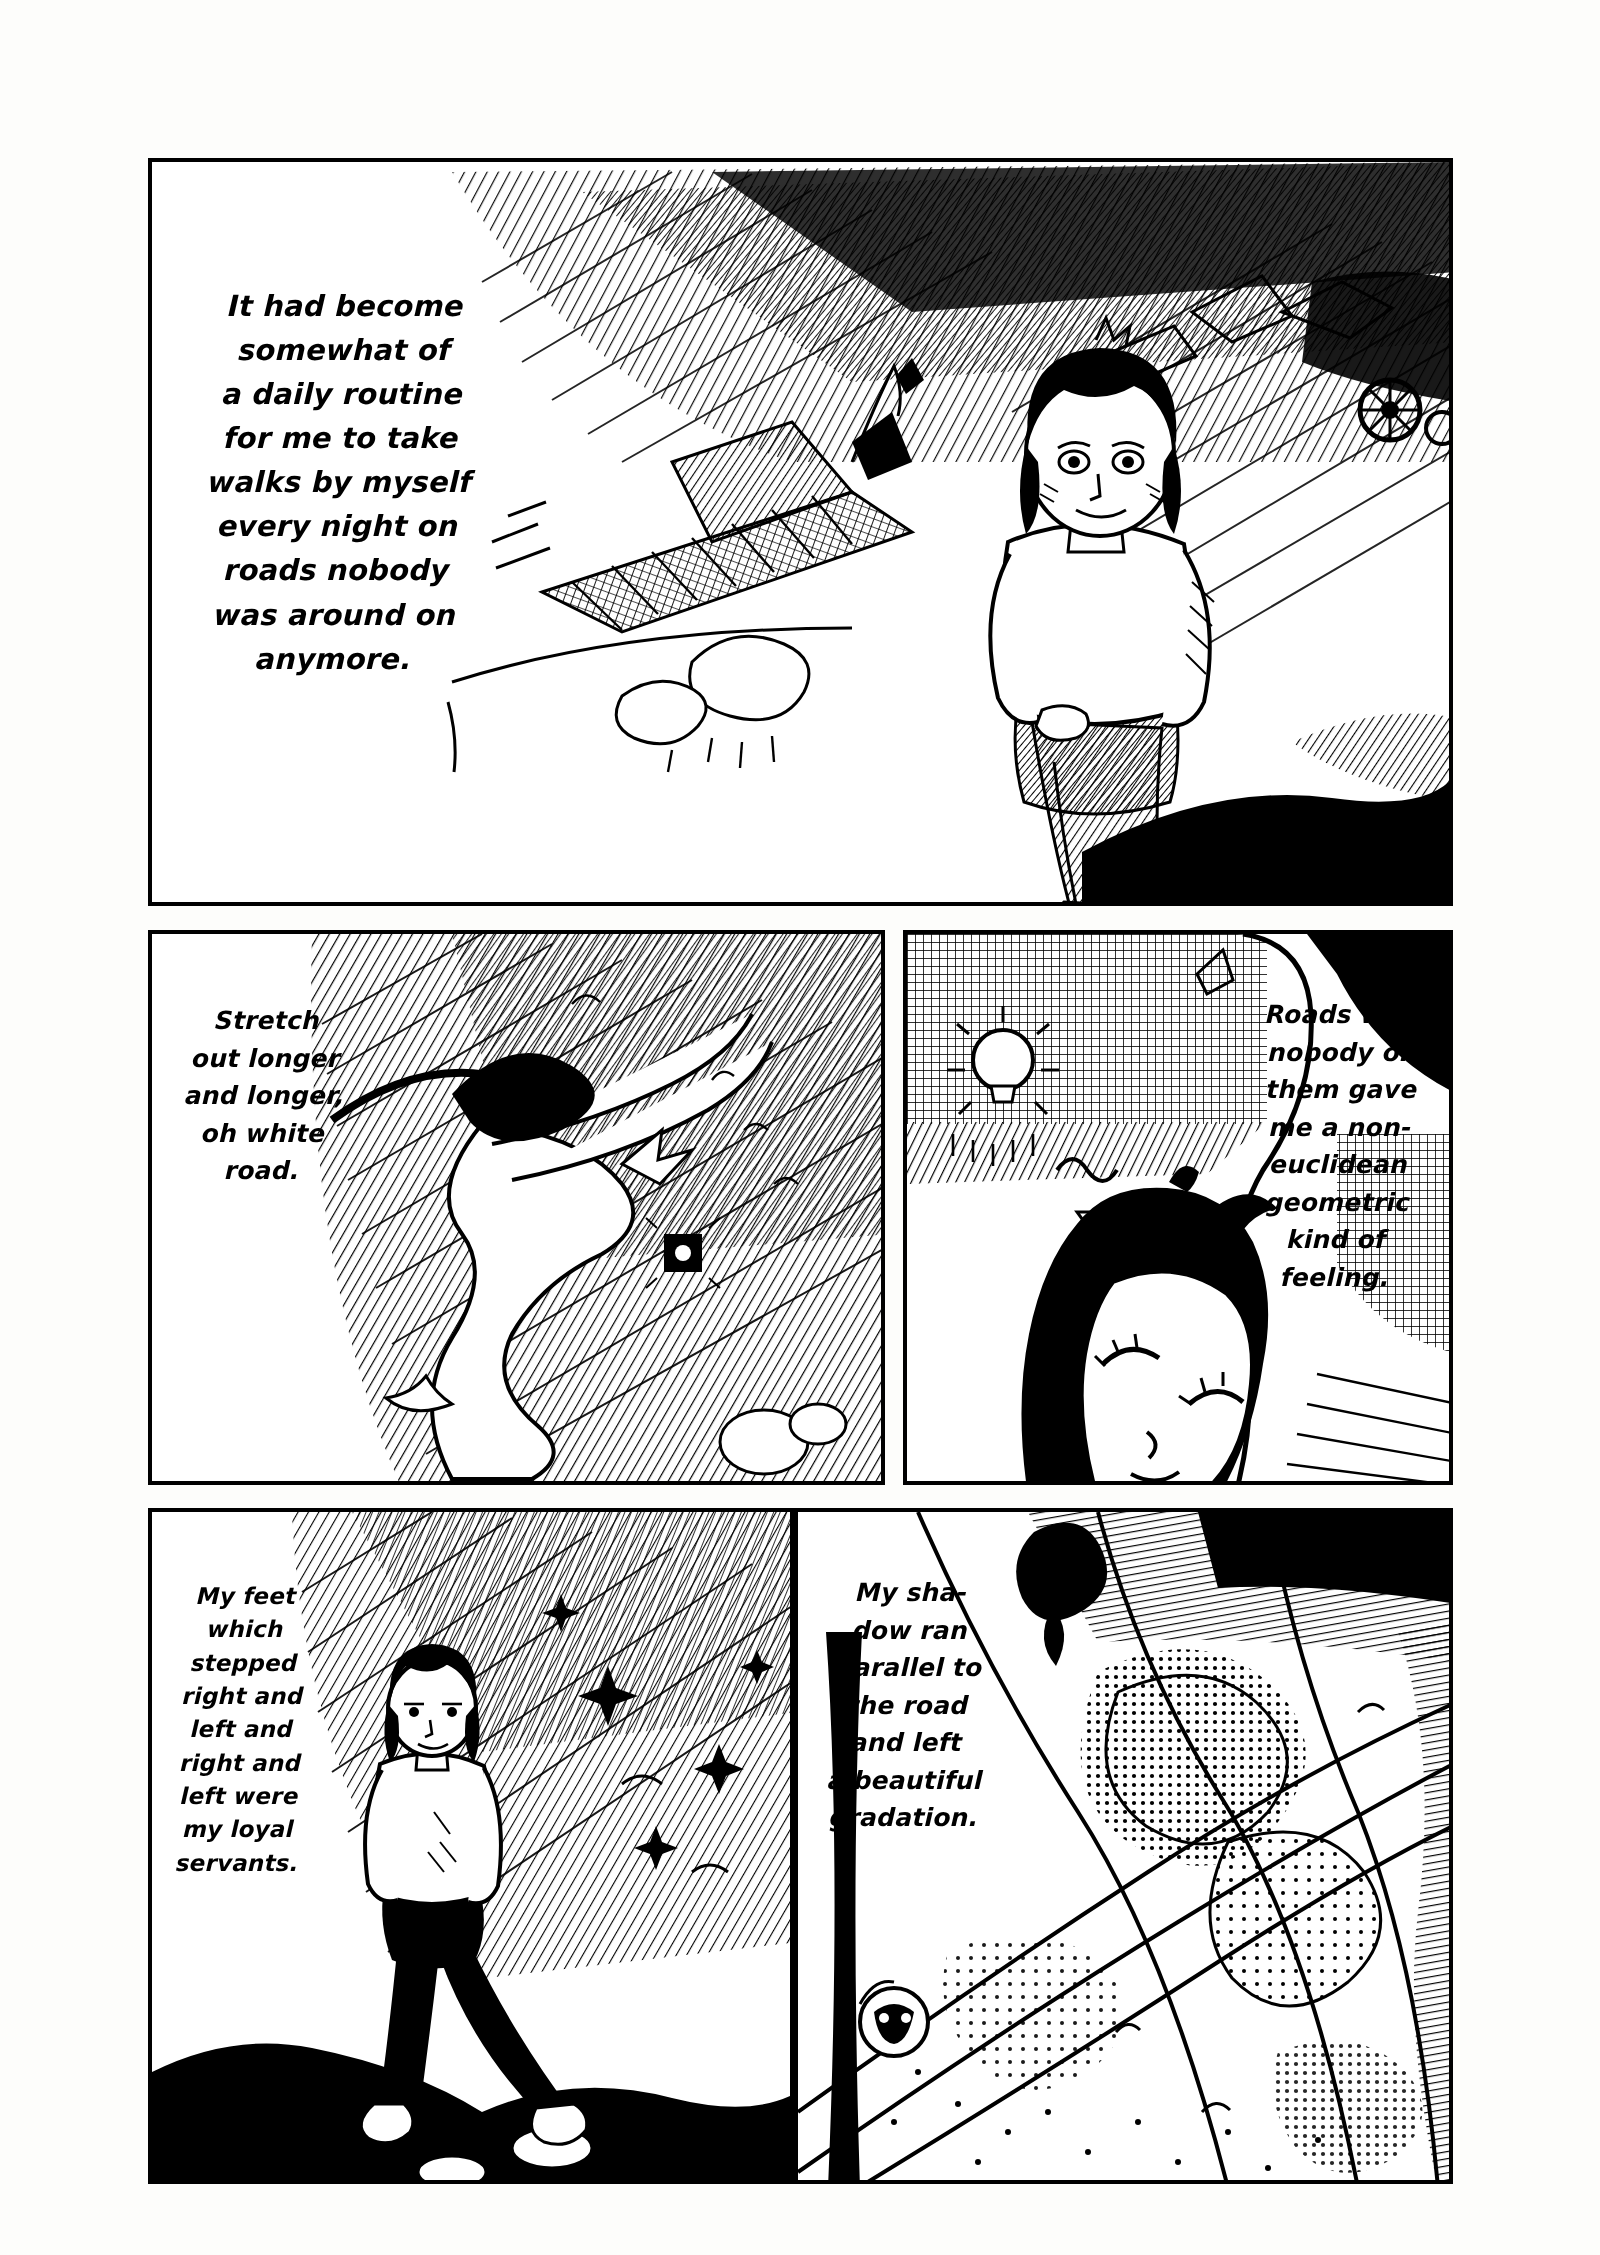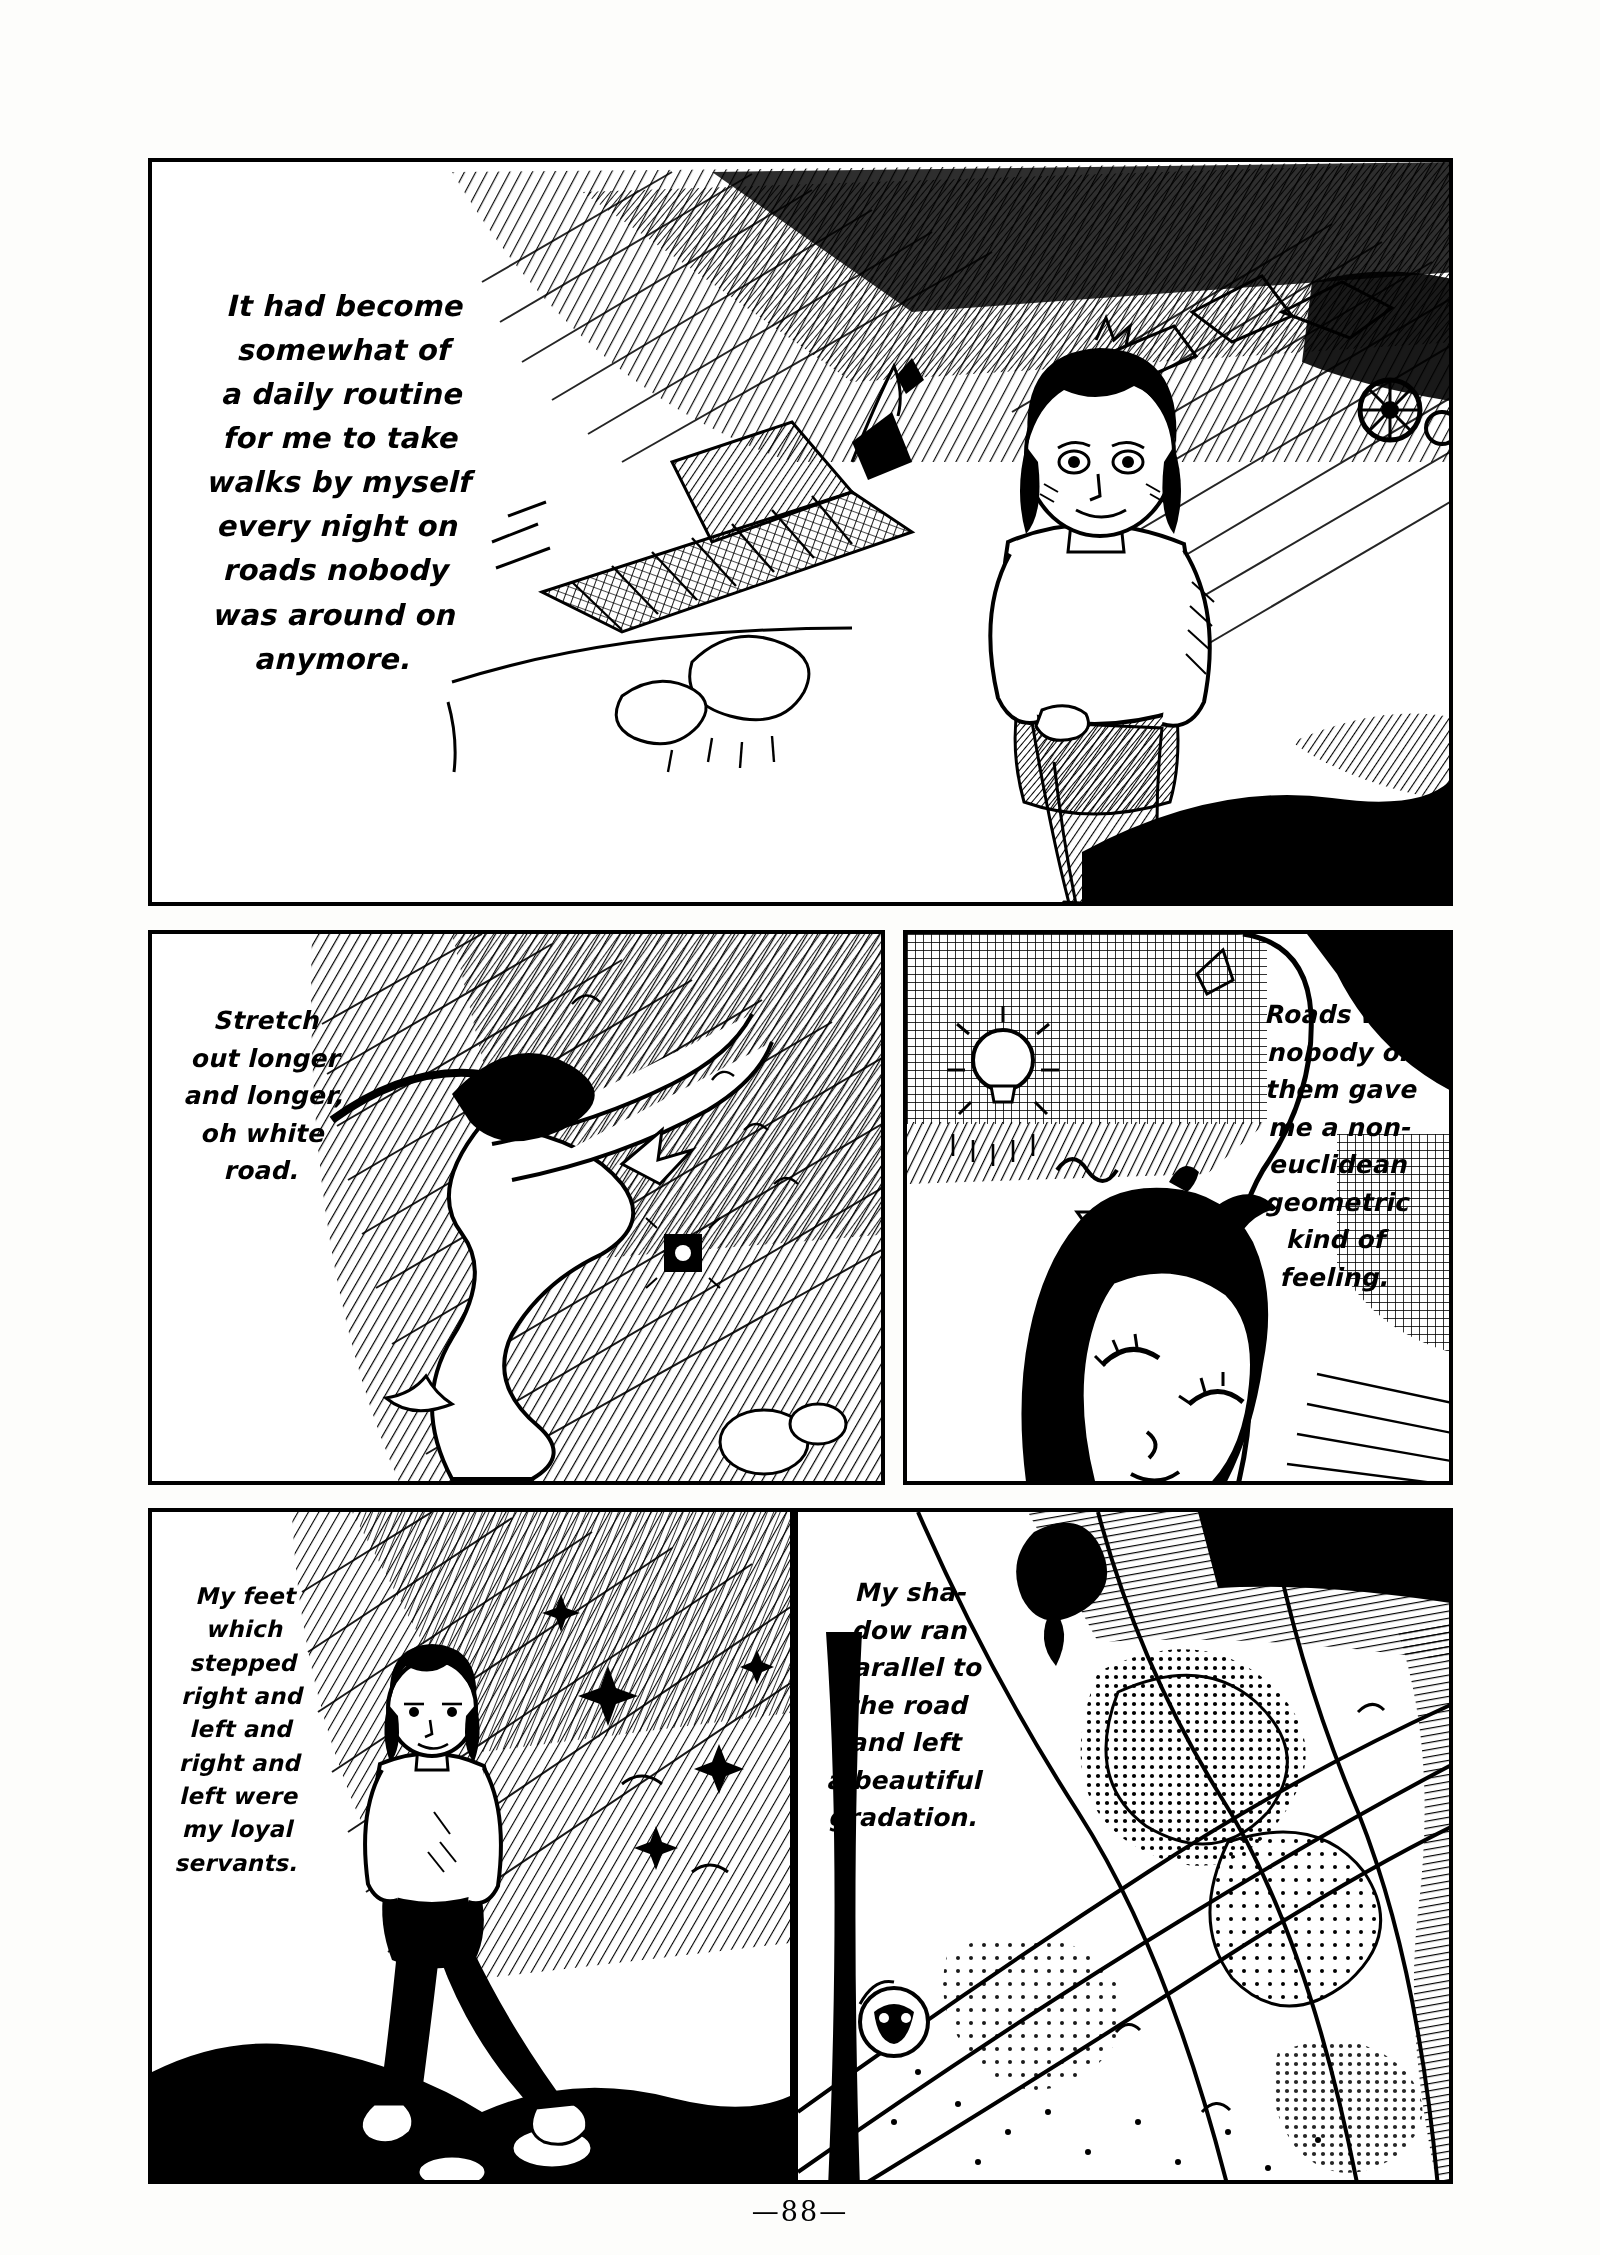--- a/index.html
+++ b/index.html
@@ -617,14 +617,13 @@
     </div>
     <div class="caption hand">My sha-
 dow ran
 parallel to
 the road
 and left
 a beautiful
 gradation.</div>
   </div>
 
-  <div id="page-number">—88—</div>
 </div>
 
 </body></html>

